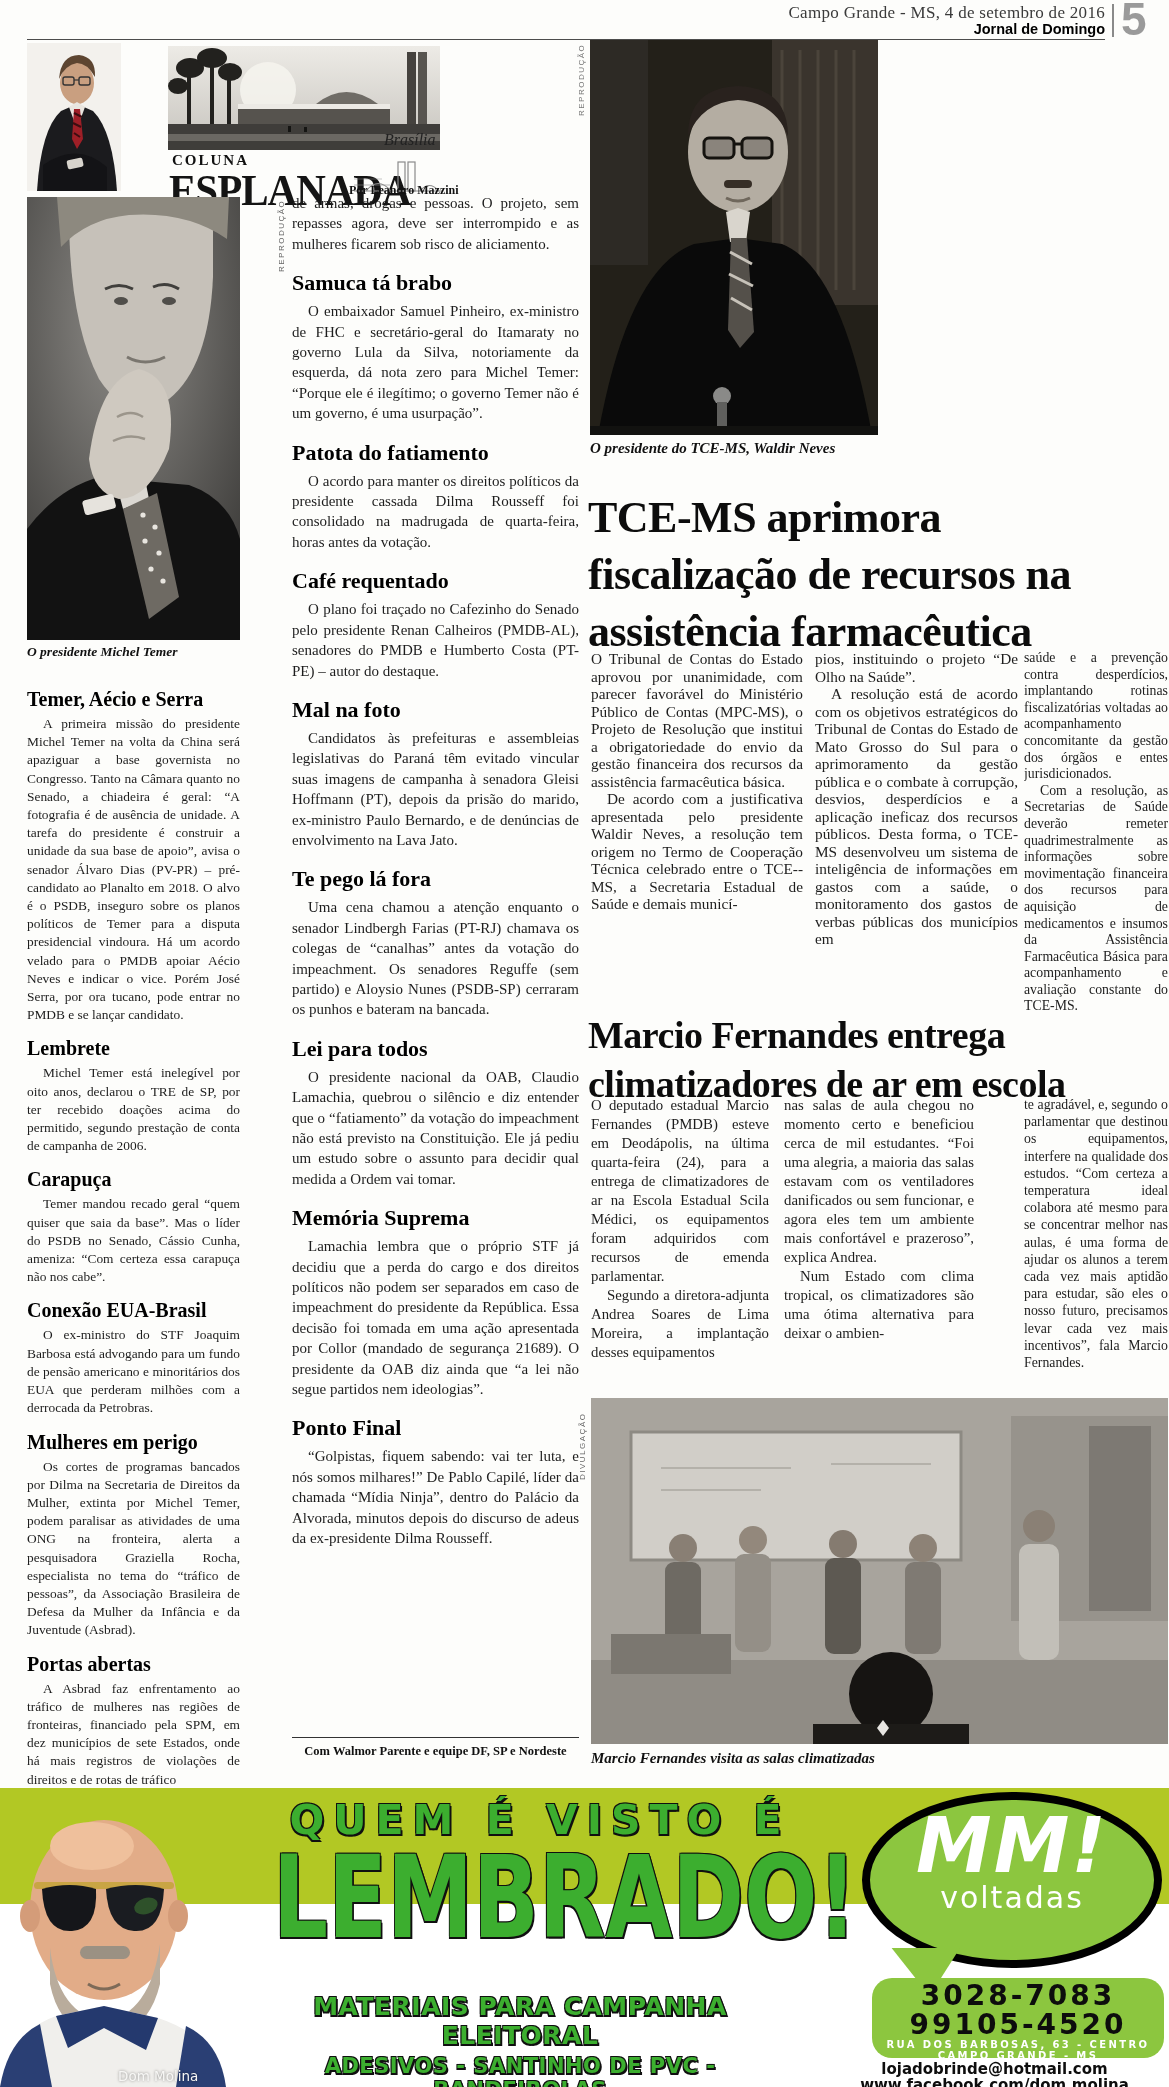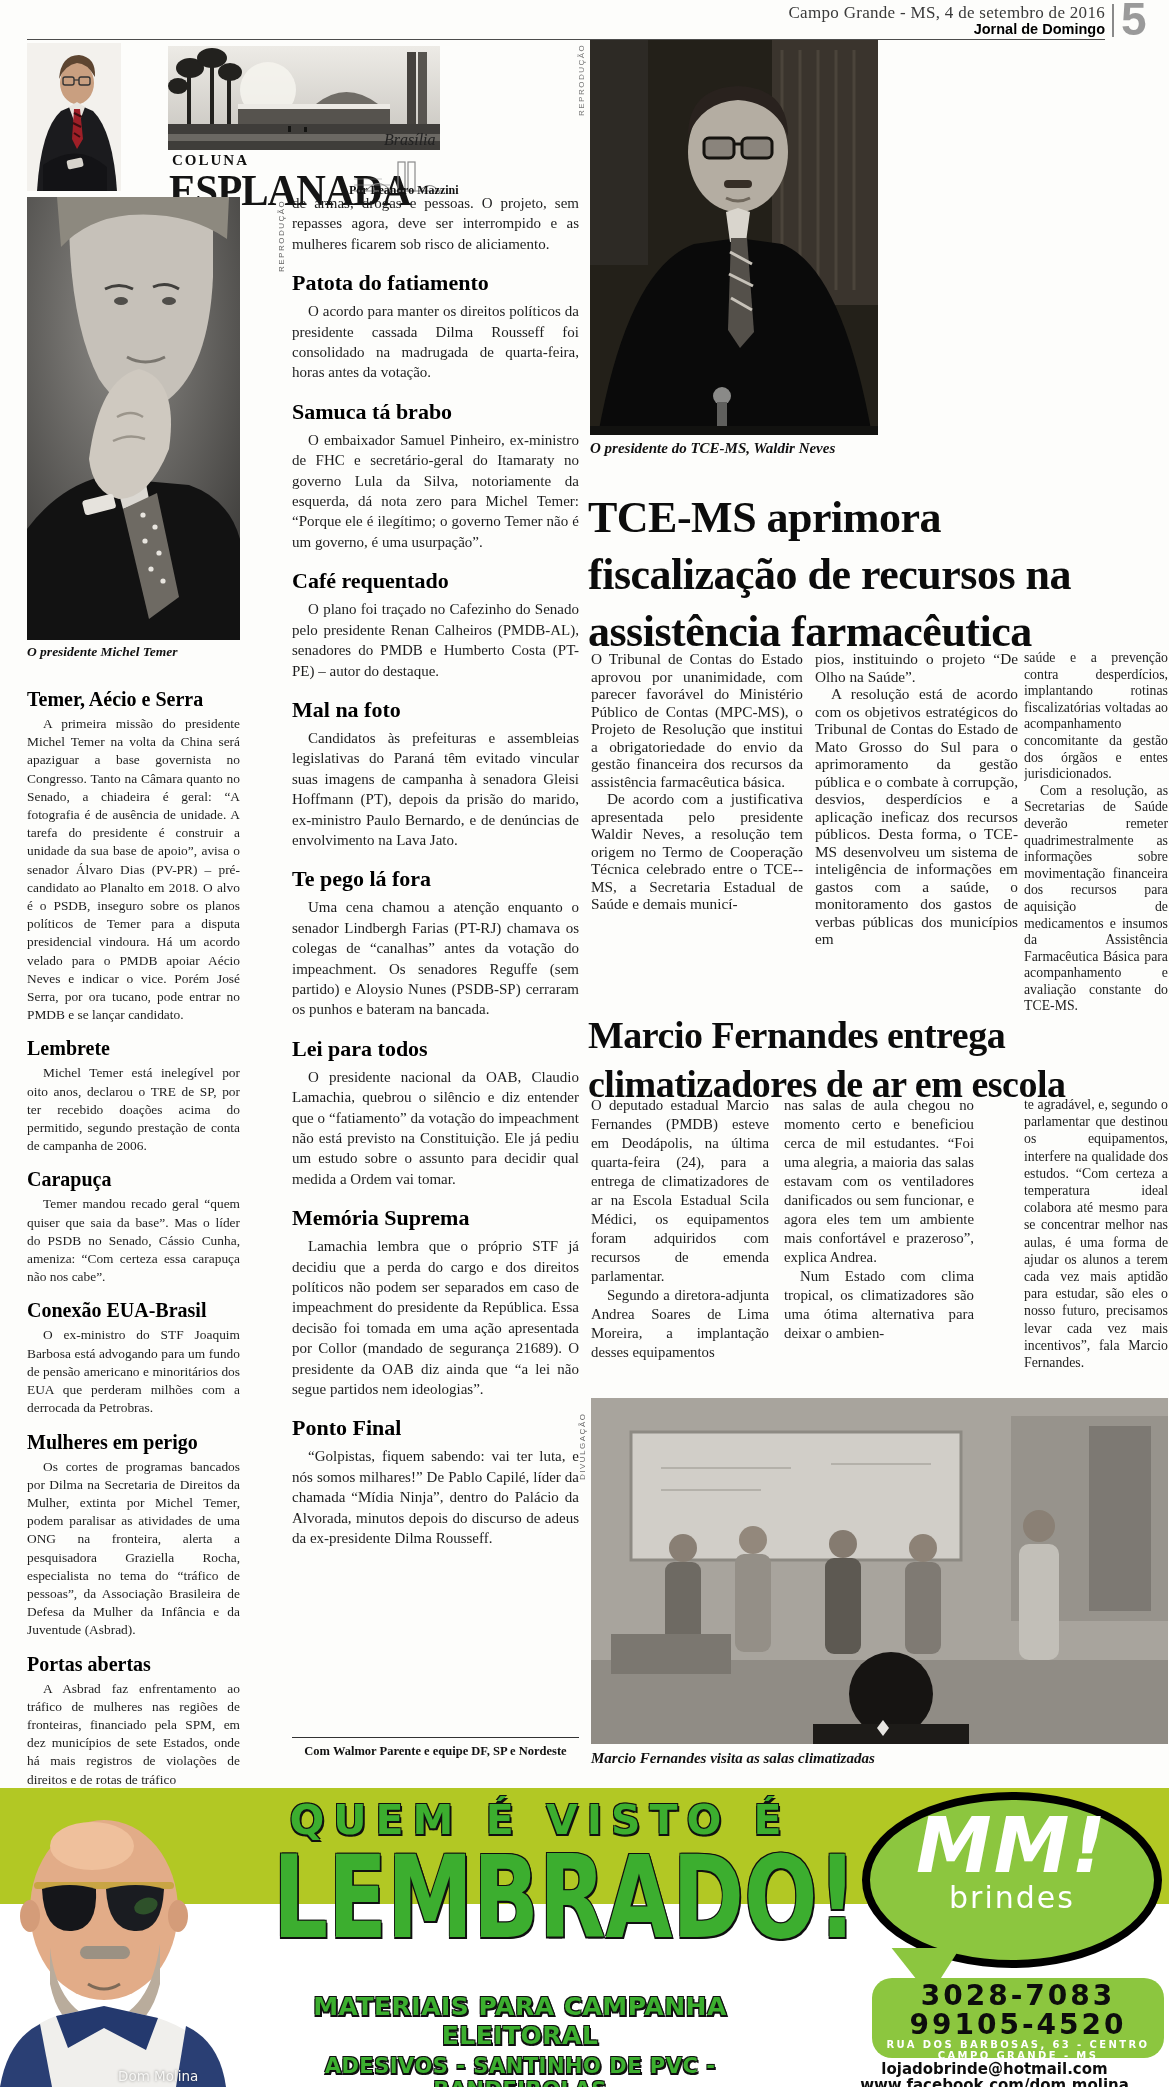--- a/index.html
+++ b/index.html
@@ -222,26 +222,26 @@
     </div>
     <div data-name="article-section">
       <h3 data-name="section-heading">Portas abertas</h3>
       <p data-name="section-body">A Asbrad faz enfrentamento ao tráfico de mulheres nas regiões de fronteiras, financiado pela SPM, em dez municípios de sete Estados, onde há mais registros de violações de direitos e de rotas de tráfico</p>
     </div>
   </div>
 
   <div class="col col2" data-name="esplanada-column-2">
     <p class="noindent" data-name="column-intro">de armas, drogas e pessoas. O projeto, sem repasses agora, deve ser interrompido e as mulheres ficarem sob risco de aliciamento.</p>
     <div data-name="article-section">
+      <h3 data-name="section-heading">Samuca tá brabo</h3>
+      <p data-name="section-body">O embaixador Samuel Pinheiro, ex-ministro de FHC e secretário-geral do Itamaraty no governo Lula da Silva, notoriamente da esquerda, dá nota zero para Michel Temer: “Porque ele é ilegítimo; o governo Temer não é um governo, é uma usurpação”.</p>
+    </div>
+    <div data-name="article-section">
       <h3 data-name="section-heading">Patota do fatiamento</h3>
       <p data-name="section-body">O acordo para manter os direitos políticos da presidente cassada Dilma Rousseff foi consolidado na madrugada de quarta-feira, horas antes da votação.</p>
-    </div>
-    <div data-name="article-section">
-      <h3 data-name="section-heading">Samuca tá brabo</h3>
-      <p data-name="section-body">O embaixador Samuel Pinheiro, ex-ministro de FHC e secretário-geral do Itamaraty no governo Lula da Silva, notoriamente da esquerda, dá nota zero para Michel Temer: “Porque ele é ilegítimo; o governo Temer não é um governo, é uma usurpação”.</p>
     </div>
     <div data-name="article-section">
       <h3 data-name="section-heading">Café requentado</h3>
       <p data-name="section-body">O plano foi traçado no Cafezinho do Senado pelo presidente Renan Calheiros (PMDB-AL), senadores do PMDB e Humberto Costa (PT-PE) – autor do destaque.</p>
     </div>
     <div data-name="article-section">
       <h3 data-name="section-heading">Mal na foto</h3>
       <p data-name="section-body">Candidatos às prefeituras e assembleias legislativas do Paraná têm evitado vincular suas imagens de campanha à senadora Gleisi Hoffmann (PT), depois da prisão do marido, ex-ministro Paulo Bernardo, e de denúncias de envolvimento na Lava Jato.</p>
     </div>
     <div data-name="article-section">
@@ -375,21 +375,21 @@
     </div>
     <div class="model" data-name="ad-model-name">Dom Molina</div>
 
     <div class="ad-line ad-l1" data-name="ad-headline-top" style="color: rgb(60, 174, 47);">QUEM É VISTO É</div>
     <div class="ad-line ad-l2" data-name="ad-headline-main" style="color: rgb(60, 174, 47);">LEMBRADO!</div>
     <div class="ad-line ad-l3" data-name="ad-subline-materials" style="color: rgb(60, 174, 47);">MATERIAIS PARA CAMPANHA ELEITORAL</div>
     <div class="ad-line ad-l5" data-name="ad-subline-stickers" style="color: rgb(60, 174, 47);">ADESIVOS - SANTINHO DE PVC - BANDEIROLAS</div>
 
     <div class="bubble" data-name="mm-brindes-logo" style="background-color: rgb(140, 198, 63);">
       <div class="bubble-mm" data-name="mm-logo-text">MM!</div>
-      <div class="bubble-sub" data-name="mm-logo-subtext">brindes</div>
+      <div class="bubble-sub" data-name="mm-logo-subtext">voltadas</div>
     </div>
     <div class="bubble-tail" data-name="speech-bubble-tail-icon" style="background-color: rgb(140, 198, 63);"></div>
 
     <div class="phonebox" data-name="ad-contact-box" style="background-color: rgb(140, 198, 63);">
       <div class="phone" data-name="ad-phone-1">3028-7083</div>
       <div class="phone" data-name="ad-phone-2">99105-4520</div>
       <div class="addr" data-name="ad-address-street">RUA DOS BARBOSAS, 63 - CENTRO</div>
       <div class="addr" data-name="ad-address-city">CAMPO GRANDE - MS</div>
     </div>
     <div class="ad-email" data-name="ad-email">lojadobrinde@hotmail.com</div>

